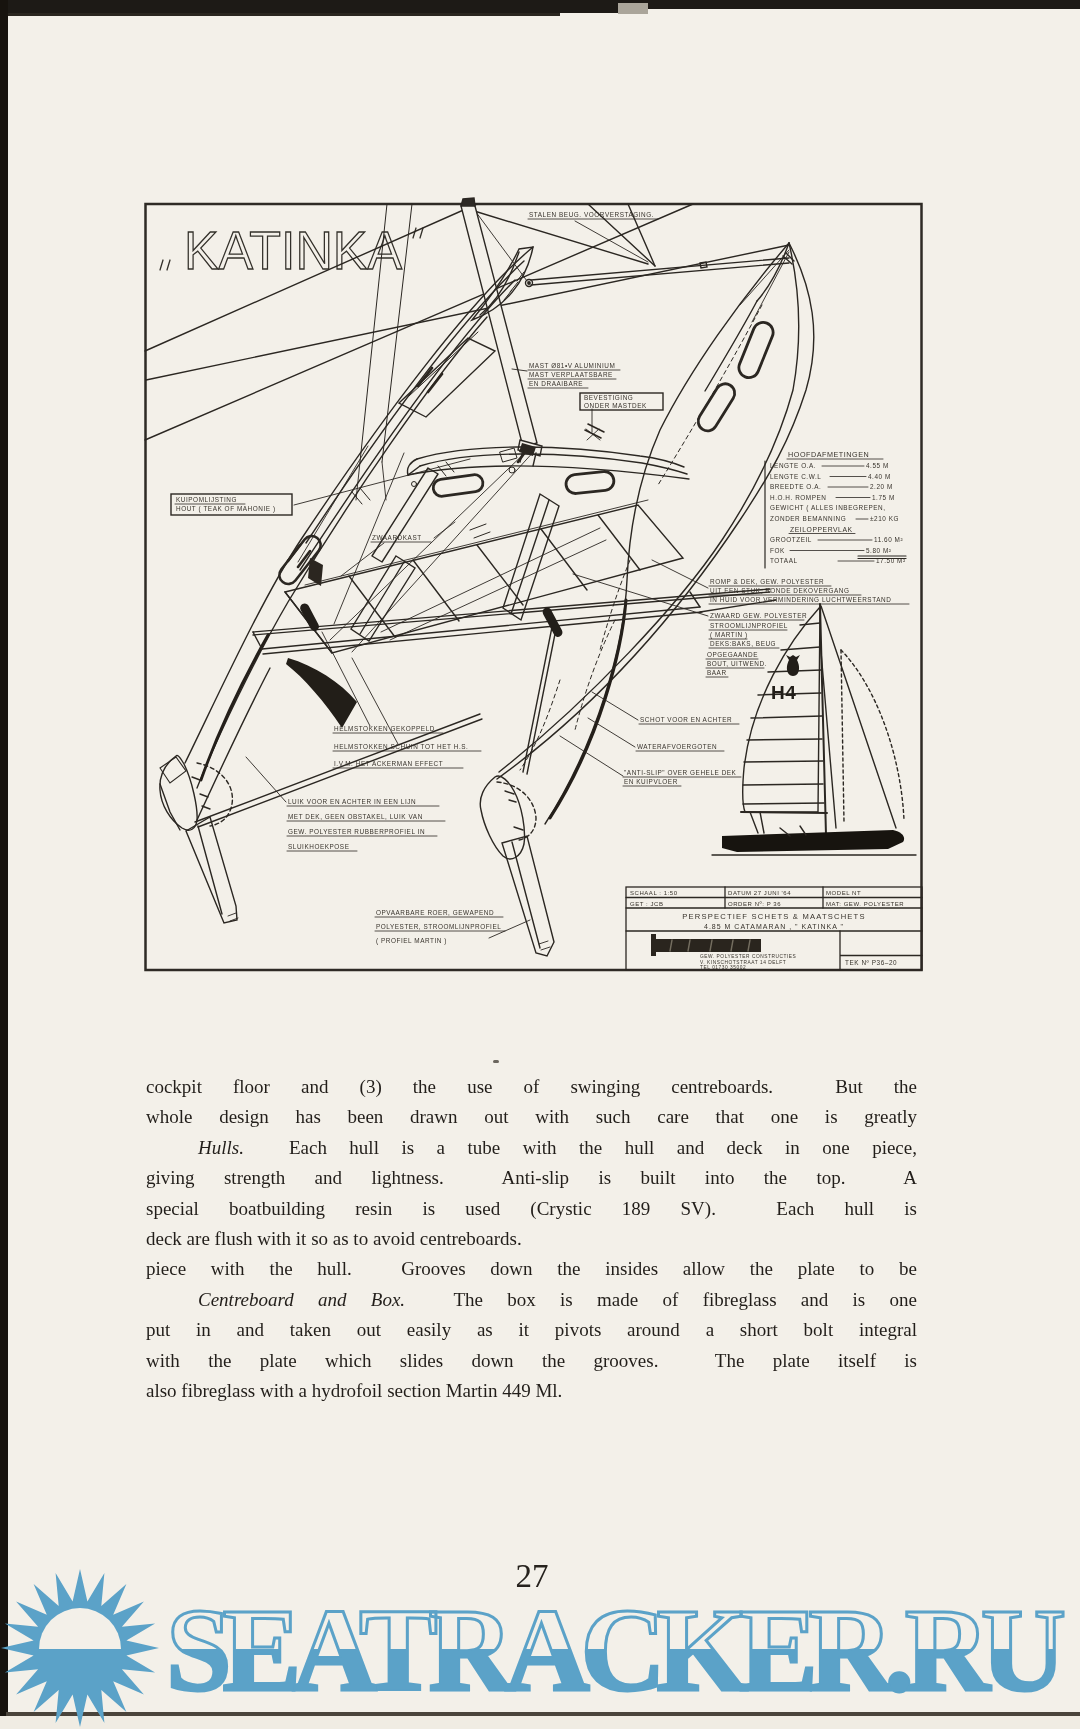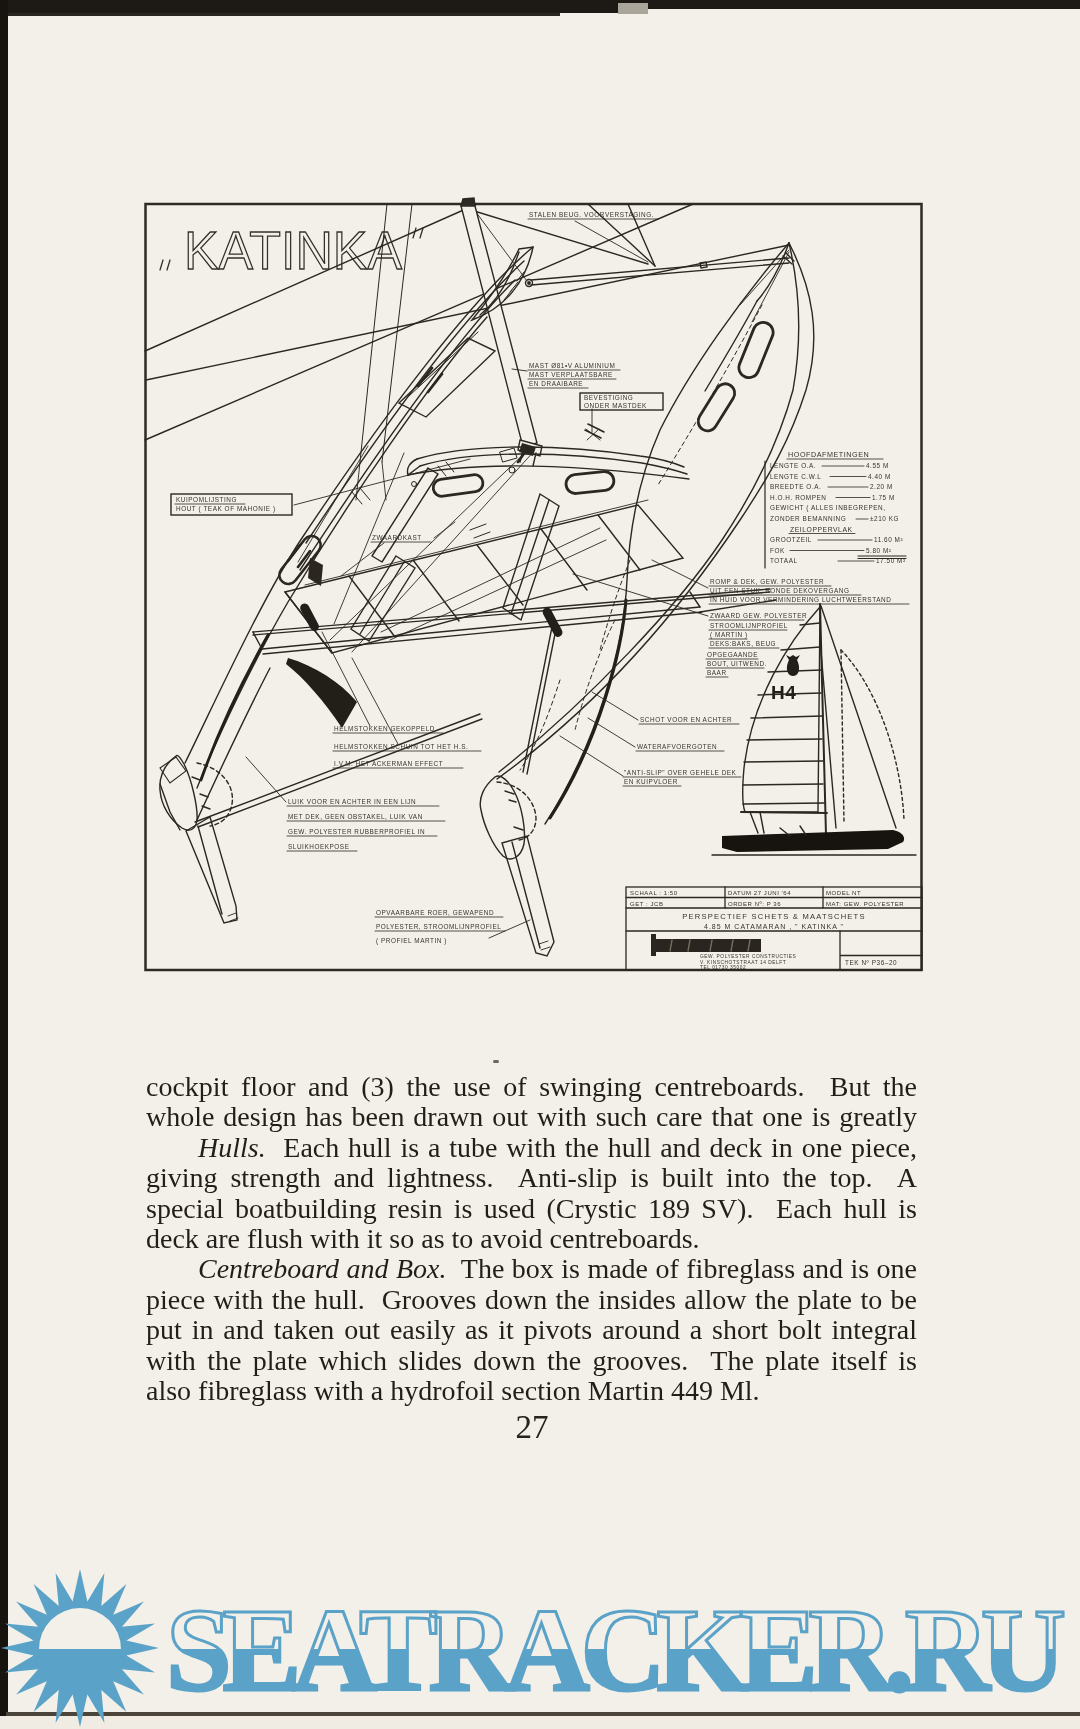--- a/index.html
+++ b/index.html
@@ -1,21 +1,21 @@
 <!DOCTYPE html>
 <html><head>
 <meta charset="utf-8">
 <style>
   html,body{margin:0;padding:0;}
   body{width:1080px;height:1729px;position:relative;overflow:hidden;
        background:#f3f0e9;font-family:"Liberation Serif",serif;}
   .abs{position:absolute;}
   
   #textblock{position:absolute;left:146px;top:1072px;width:771px;
-     font-size:28px;line-height:30.4px;color:#221e1a;}
+     font-size:19px;line-height:30.4px;color:#221e1a;}
   .jl{text-align:justify;text-align-last:justify;}
   .ind{text-indent:52px;}
   i{}
 </style>
 </head>
 <body>
 
 <div class="abs" style="left:0;top:0;width:1080px;height:1729px;background:#f3f0e9;"></div>
 
 <div class="abs" style="left:0;top:0;width:1080px;height:13px;background:#1d1a16;"></div>
@@ -381,28 +381,28 @@
 <div id="textblock">
 
 <div class="jl">cockpit floor and (3) the use of swinging centreboards.&nbsp; But the</div>
 <div class="jl">whole design has been drawn out with such care that one is greatly</div>
 
 <div class="jl ind"><i>Hulls.</i>&nbsp; Each hull is a tube with the hull and deck in one piece,</div>
 <div class="jl">giving strength and lightness.&nbsp; Anti-slip is built into the top.&nbsp; A</div>
 <div class="jl">special boatbuilding resin is used (Crystic 189 SV).&nbsp; Each hull is</div>
 <div>deck are flush with it so as to avoid centreboards.</div>
 
+<div class="jl">piece with the hull.&nbsp; Grooves down the insides allow the plate to be</div>
 <div class="jl ind"><i>Centreboard and Box.</i>&nbsp; The box is made of fibreglass and is one</div>
-<div class="jl">piece with the hull.&nbsp; Grooves down the insides allow the plate to be</div>
 <div class="jl">put in and taken out easily as it pivots around a short bolt integral</div>
 <div class="jl">with the plate which slides down the grooves.&nbsp; The plate itself is</div>
 <div>also fibreglass with a hydrofoil section Martin 449 Ml.</div>
 </div>
 
-<div class="abs" style="left:0;top:1411px;width:1064px;text-align:center;font-size:33px;line-height:33px;color:#26221d;">27</div>
+<div class="abs" style="left:0;top:1560px;width:1064px;text-align:center;font-size:33px;line-height:33px;color:#26221d;">27</div>
 
 <svg class="abs" style="left:0;top:1540px;" width="1080" height="189" viewBox="0 1540 1080 189">
 <defs>
 <clipPath id="wmlow">
         <rect x="0" y="1649" width="1080" height="80"></rect>
       </clipPath>
 </defs>
 
 <g fill="#5ba2c8">
 <path id="sunstar" d="M80.0,1569.0 L87.4,1601.6 L104.4,1572.9 L101.3,1606.1 L126.4,1584.1 L113.2,1614.8 L143.9,1601.6 L121.9,1626.7 L155.1,1623.6 L126.4,1640.6 L159.0,1648.0 L126.4,1655.4 L155.1,1672.4 L121.9,1669.3 L143.9,1694.4 L113.2,1681.2 L126.4,1711.9 L101.3,1689.9 L104.4,1723.1 L87.4,1694.4 L80.0,1727.0 L72.6,1694.4 L55.6,1723.1 L58.7,1689.9 L33.6,1711.9 L46.8,1681.2 L16.1,1694.4 L38.1,1669.3 L4.9,1672.4 L33.6,1655.4 L1.0,1648.0 L33.6,1640.6 L4.9,1623.6 L38.1,1626.7 L16.1,1601.6 L46.8,1614.8 L33.6,1584.1 L58.7,1606.1 L55.6,1572.9 L72.6,1601.6 Z"></path>

